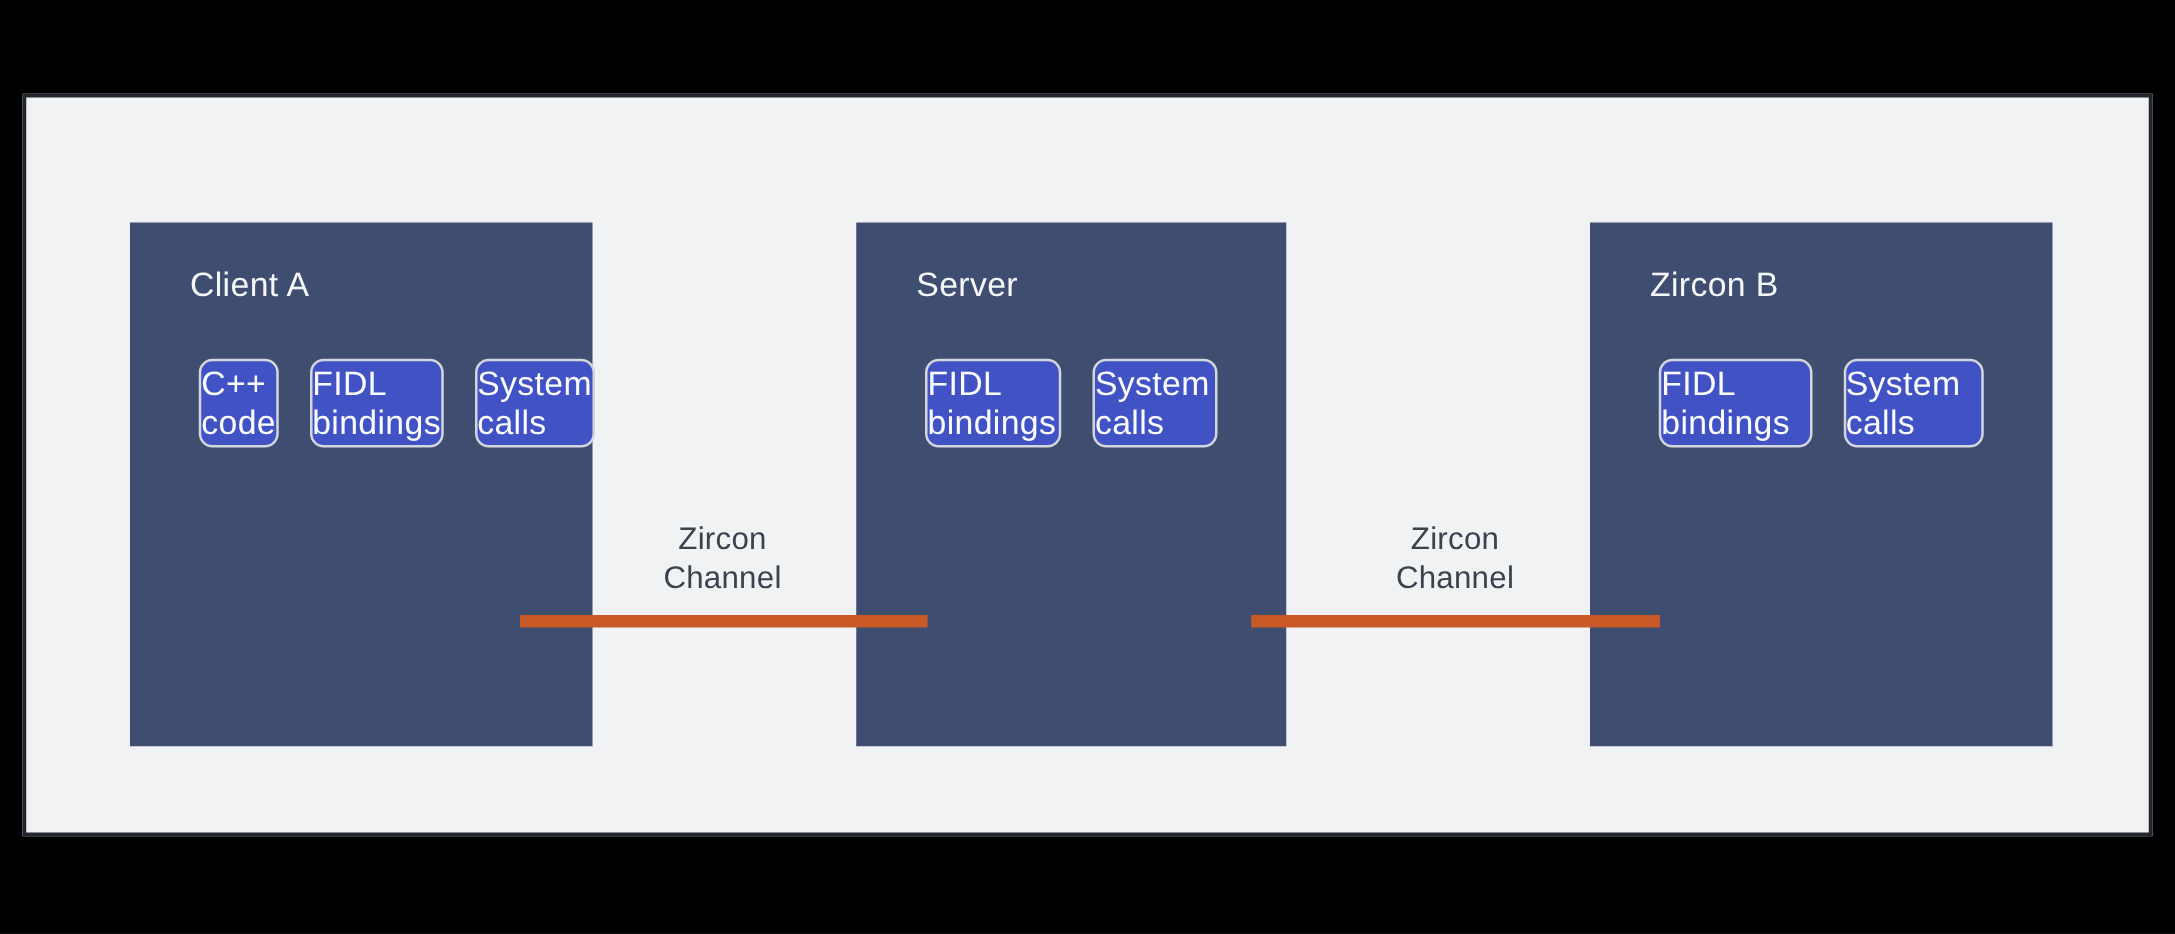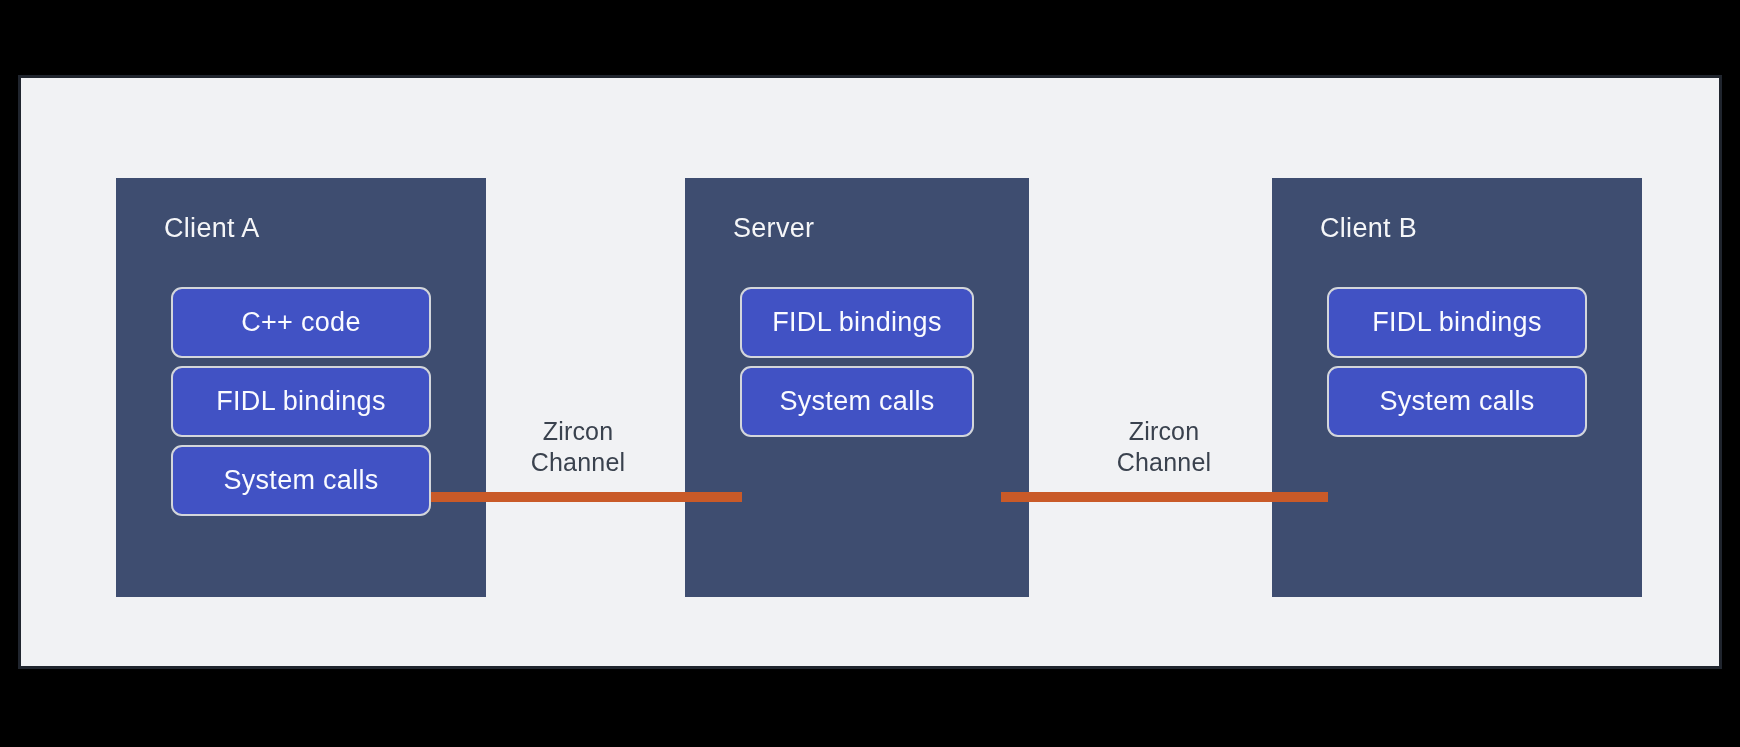--- a/index.html
+++ b/index.html
@@ -31,38 +31,38 @@
     width: 1704px; height: 594px;
     background: var(--surface);
     border: 3px solid var(--surface-border);
   }
   .panel {
     position: absolute;
     top: 178px;
     width: 370px; height: 419px;
     background: var(--panel);
   }
-  .panel-a { left: 116px; padding-left: 25px; }
+  .panel-a { left: 104px; padding-left: 25px; }
   .panel-server { left: 685px; width: 344px; }
   .panel-b { left: 1272px; }
   .panel-title {
     position: absolute;
     left: 48px; top: 36px;
     font-size: 27px;
     font-weight: 400;
     letter-spacing: 0.3px;
     line-height: 28px;
     color: var(--panel-title-text);
   }
   .boxes {
     position: absolute;
     left: 55px; right: 55px; top: 109px;
     display: flex;
-    flex-direction: column;
-    gap: 8px;
+    flex-direction: row;
+    gap: 25px;
     z-index: 3;
   }
   .node {
     height: 71px;
     background: var(--box);
     border: 2px solid var(--box-border);
     border-radius: 11px;
     display: flex;
     align-items: center;
     justify-content: center;
@@ -111,21 +111,21 @@
 
   <section class="panel panel-server">
     <h2 class="panel-title">Server</h2>
     <div class="boxes">
       <div class="node">FIDL bindings</div>
       <div class="node">System calls</div>
     </div>
   </section>
 
   <section class="panel panel-b">
-    <h2 class="panel-title">Client B</h2>
+    <h2 class="panel-title">Zircon B</h2>
     <div class="boxes">
       <div class="node">FIDL bindings</div>
       <div class="node">System calls</div>
     </div>
   </section>
 
   <div class="connector connector-1"></div>
   <div class="connector connector-2"></div>
 
   <div class="channel-label channel-label-1">

